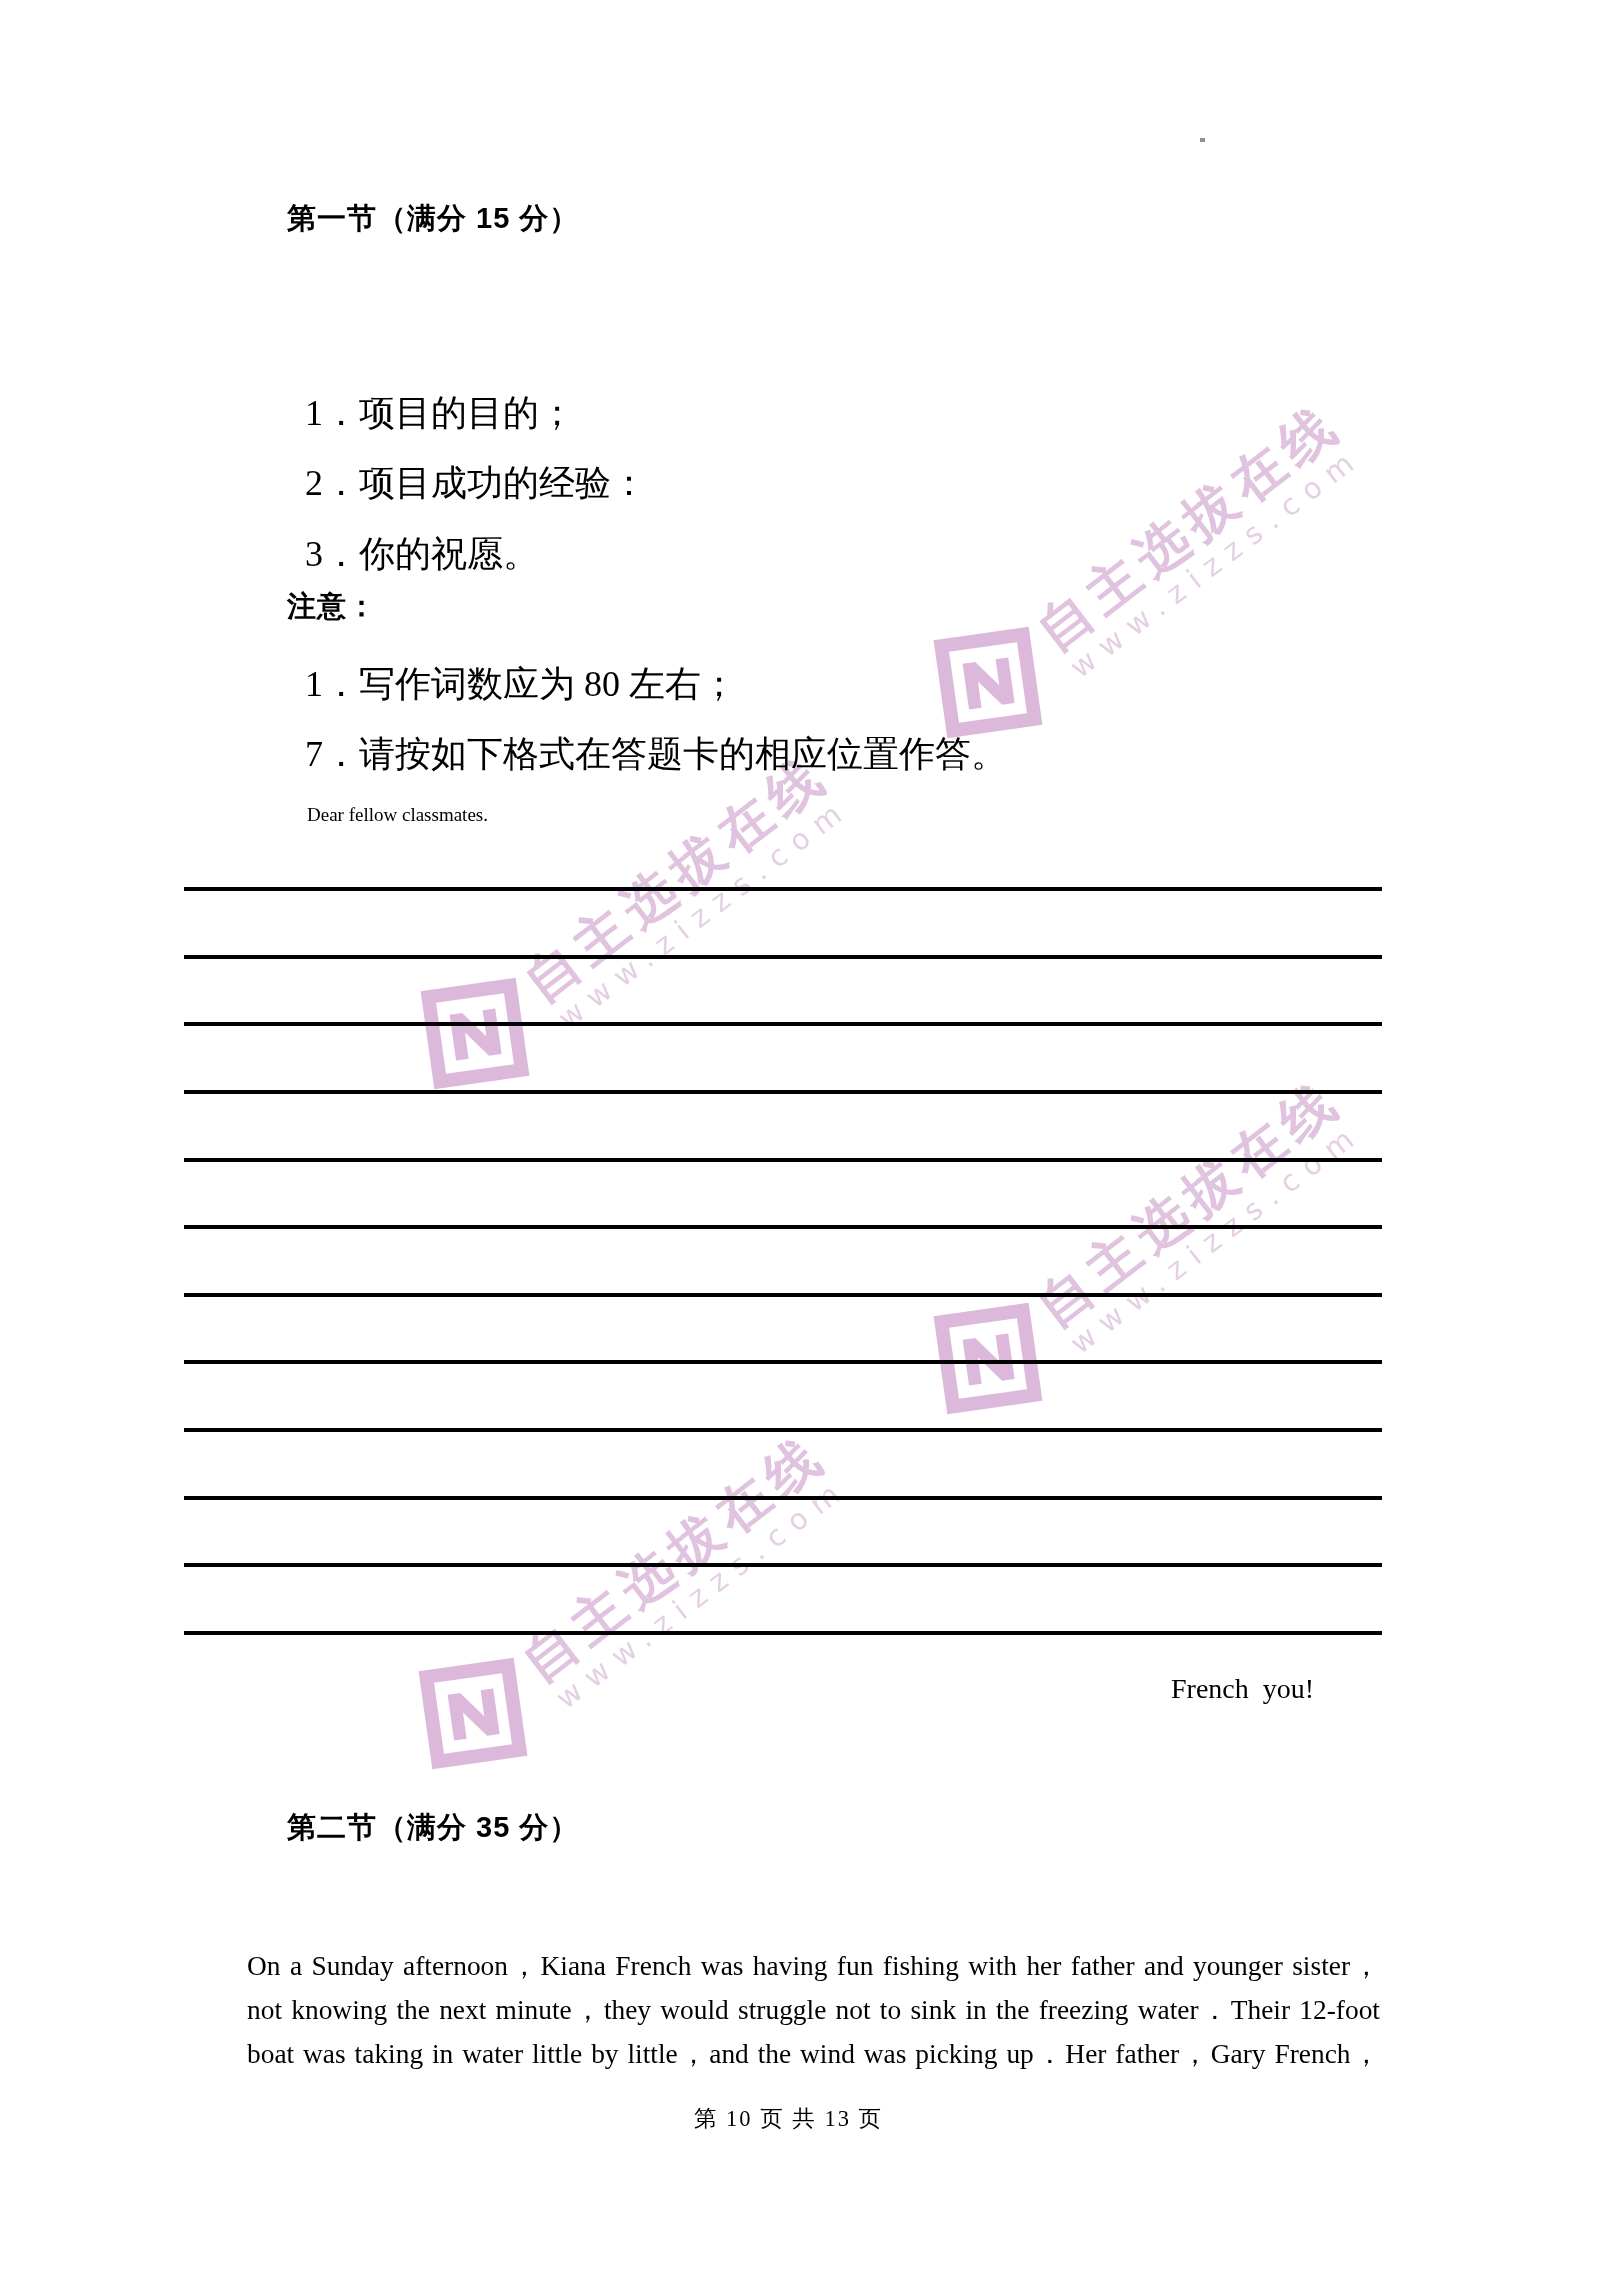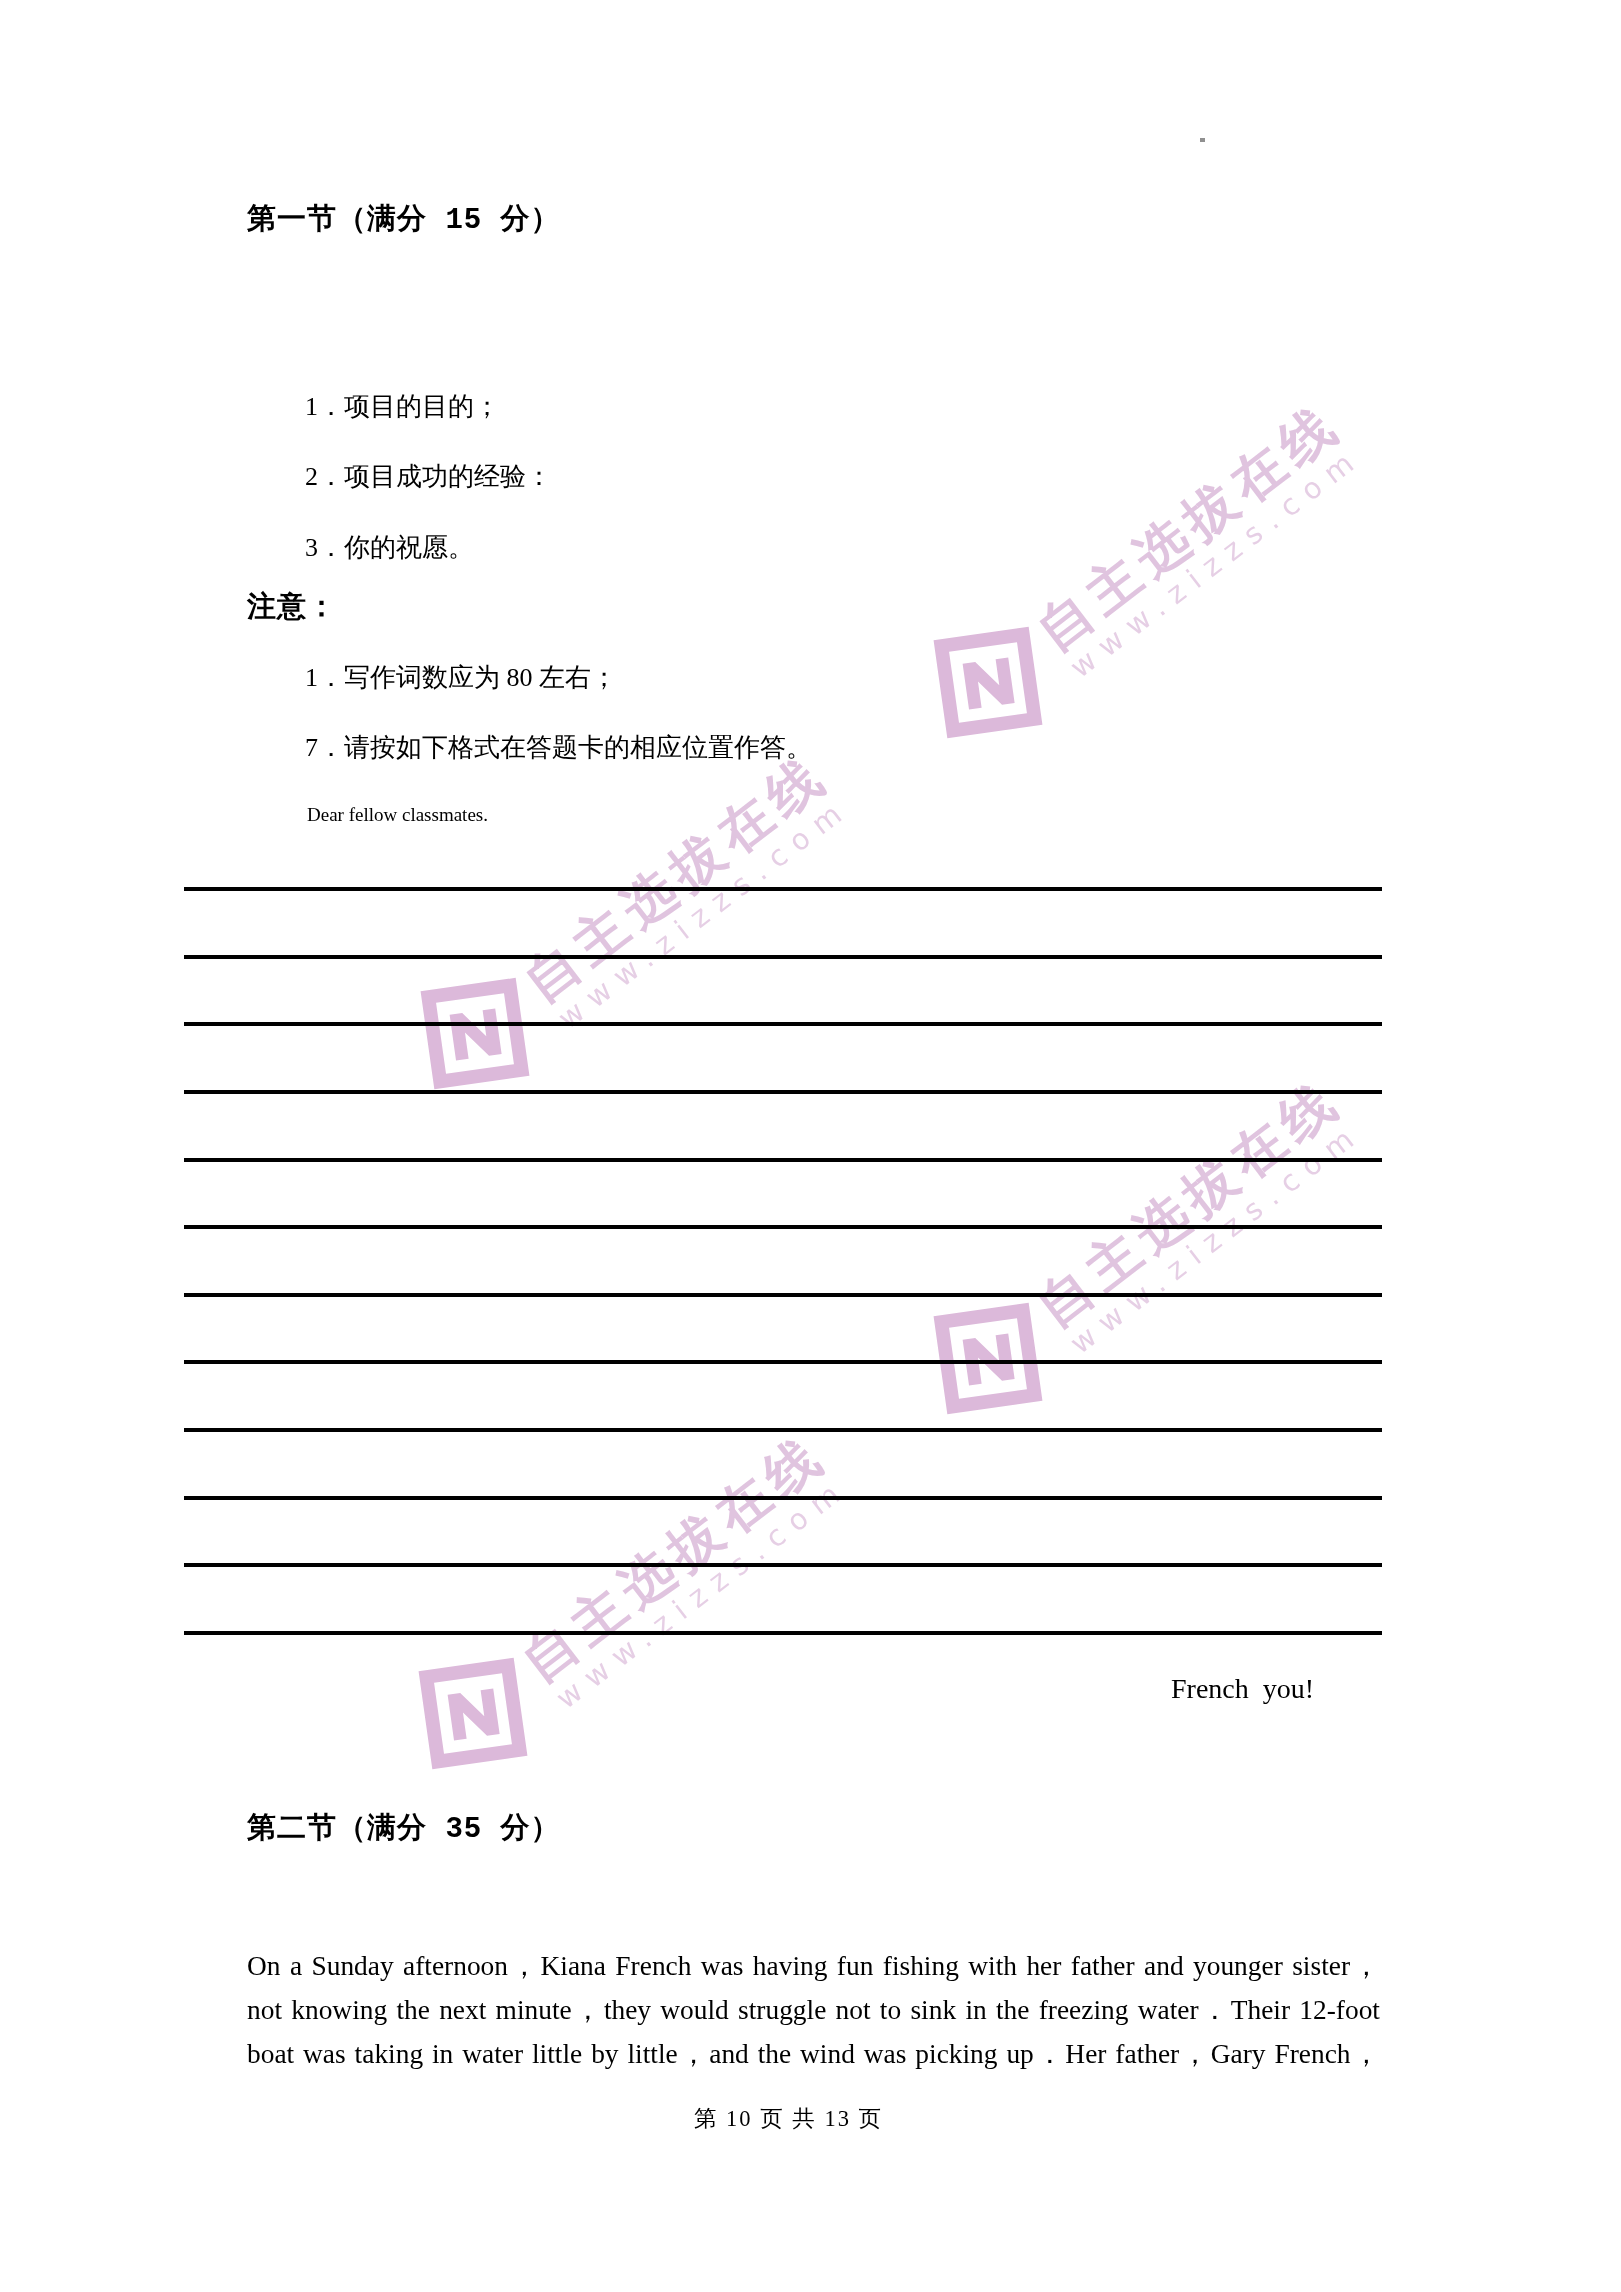--- a/index.html
+++ b/index.html
@@ -7,26 +7,26 @@
     position:relative;
     width:1621px;height:2293px;
     background:#ffffff;
     margin:0 auto;
     overflow:hidden;
     font-family:"Liberation Serif","DejaVu Serif",serif;
     color:#000;
   }
   .abs{position:absolute;}
   .heading{
-    font-family:Liberation Mono, monospace;
-    font-weight:bold;font-size:29px;letter-spacing:1px;white-space:pre;
+    font-family:Liberation Sans, sans-serif;
+    font-weight:bold;font-size:29px;letter-spacing:1px;white-space:pre;margin-left:40px;
   }
   .body-line{font-size:28px;white-space:pre;}
   .just{white-space:normal;text-align:justify;text-align-last:justify;}
-  .list-item{font-size:26px;white-space:pre;}
+  .list-item{font-size:36px;white-space:pre;}
   .salutation{font-size:19px;white-space:pre;}
   .closing{font-size:28px;white-space:pre;}
   .passage-line{font-size:27.4px;line-height:44px;}
   .footer{font-size:22.5px;letter-spacing:2px;white-space:pre;}
   .answer-line{position:absolute;height:3.9px;background:#000;}
   
   .wm-logo{position:absolute;width:98px;height:101px;transform:rotate(-8deg);}
   .wm-zh{
     position:absolute;font-family:"DejaVu Sans",sans-serif;font-weight:bold;
     font-size:53px;letter-spacing:7.8px;white-space:pre;

